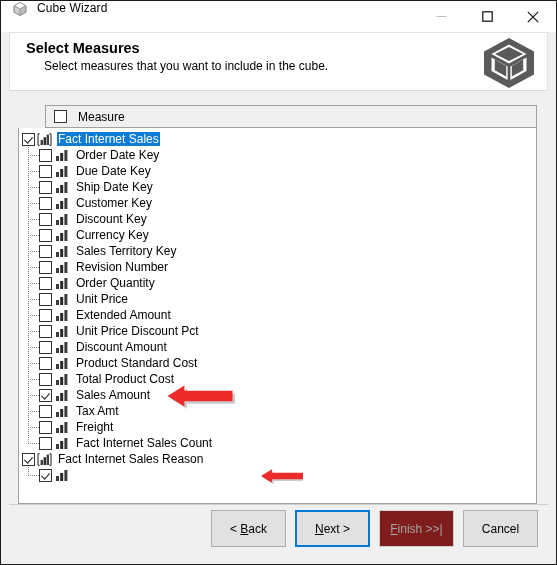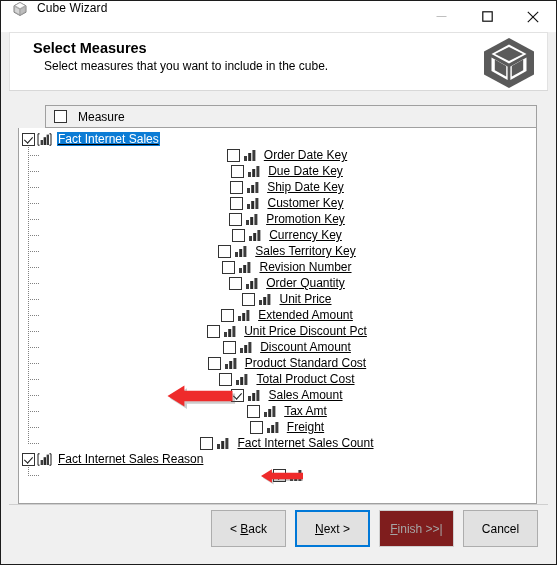--- a/index.html
+++ b/index.html
@@ -67,21 +67,20 @@
     border-bottom: none;
     box-sizing: border-box;
   }
   #banner-title {
     position: absolute;
     left: 16px;
     top: 7px;
     font-size: 14.5px;
     font-weight: bold;
     color: #000000;
-    margin-left: 7px;
   }
   #banner-sub {
     position: absolute;
     left: 34px;
     top: 26px;
     font-size: 12px;
     color: #000000;
   }
   #banner-logo {
     position: absolute;
@@ -154,23 +153,22 @@
   }
 
   .row {
     position: relative;
     height: 16px;
     display: flex;
     align-items: center;
     font-size: 12px;
     color: #000000;
     white-space: nowrap;
-    text-decoration: underline;
-  }
-  .row.child { padding-left: 20px; justify-content: center; }
+  }
+  .row.child { padding-left: 20px; }
   .row.root  { padding-left: 3px; }
 
   .cb {
     width: 13px;
     height: 13px;
     border: 1px solid #333333;
     background: #ffffff;
     box-sizing: border-box;
     flex: 0 0 auto;
     position: relative;
@@ -394,21 +392,21 @@
             <span class="label">Customer Key</span>
           </div>
           <div class="row child">
             <span class="hline"></span>
             <span class="cb"></span>
             <span class="measure-icon"><svg width="14" height="13" viewBox="0 0 14 13">
                 <rect x="1" y="7" width="3" height="5" fill="#3c3c3c"></rect>
                 <rect x="5.2" y="4" width="3" height="8" fill="#2b2b2b"></rect>
                 <rect x="9.4" y="1" width="3" height="11" fill="#3c3c3c"></rect>
               </svg></span>
-            <span class="label">Promotion Key</span>
+            <span class="label">Discount Key</span>
           </div>
           <div class="row child">
             <span class="hline"></span>
             <span class="cb"></span>
             <span class="measure-icon"><svg width="14" height="13" viewBox="0 0 14 13">
                 <rect x="1" y="7" width="3" height="5" fill="#3c3c3c"></rect>
                 <rect x="5.2" y="4" width="3" height="8" fill="#2b2b2b"></rect>
                 <rect x="9.4" y="1" width="3" height="11" fill="#3c3c3c"></rect>
               </svg></span>
             <span class="label">Currency Key</span>

